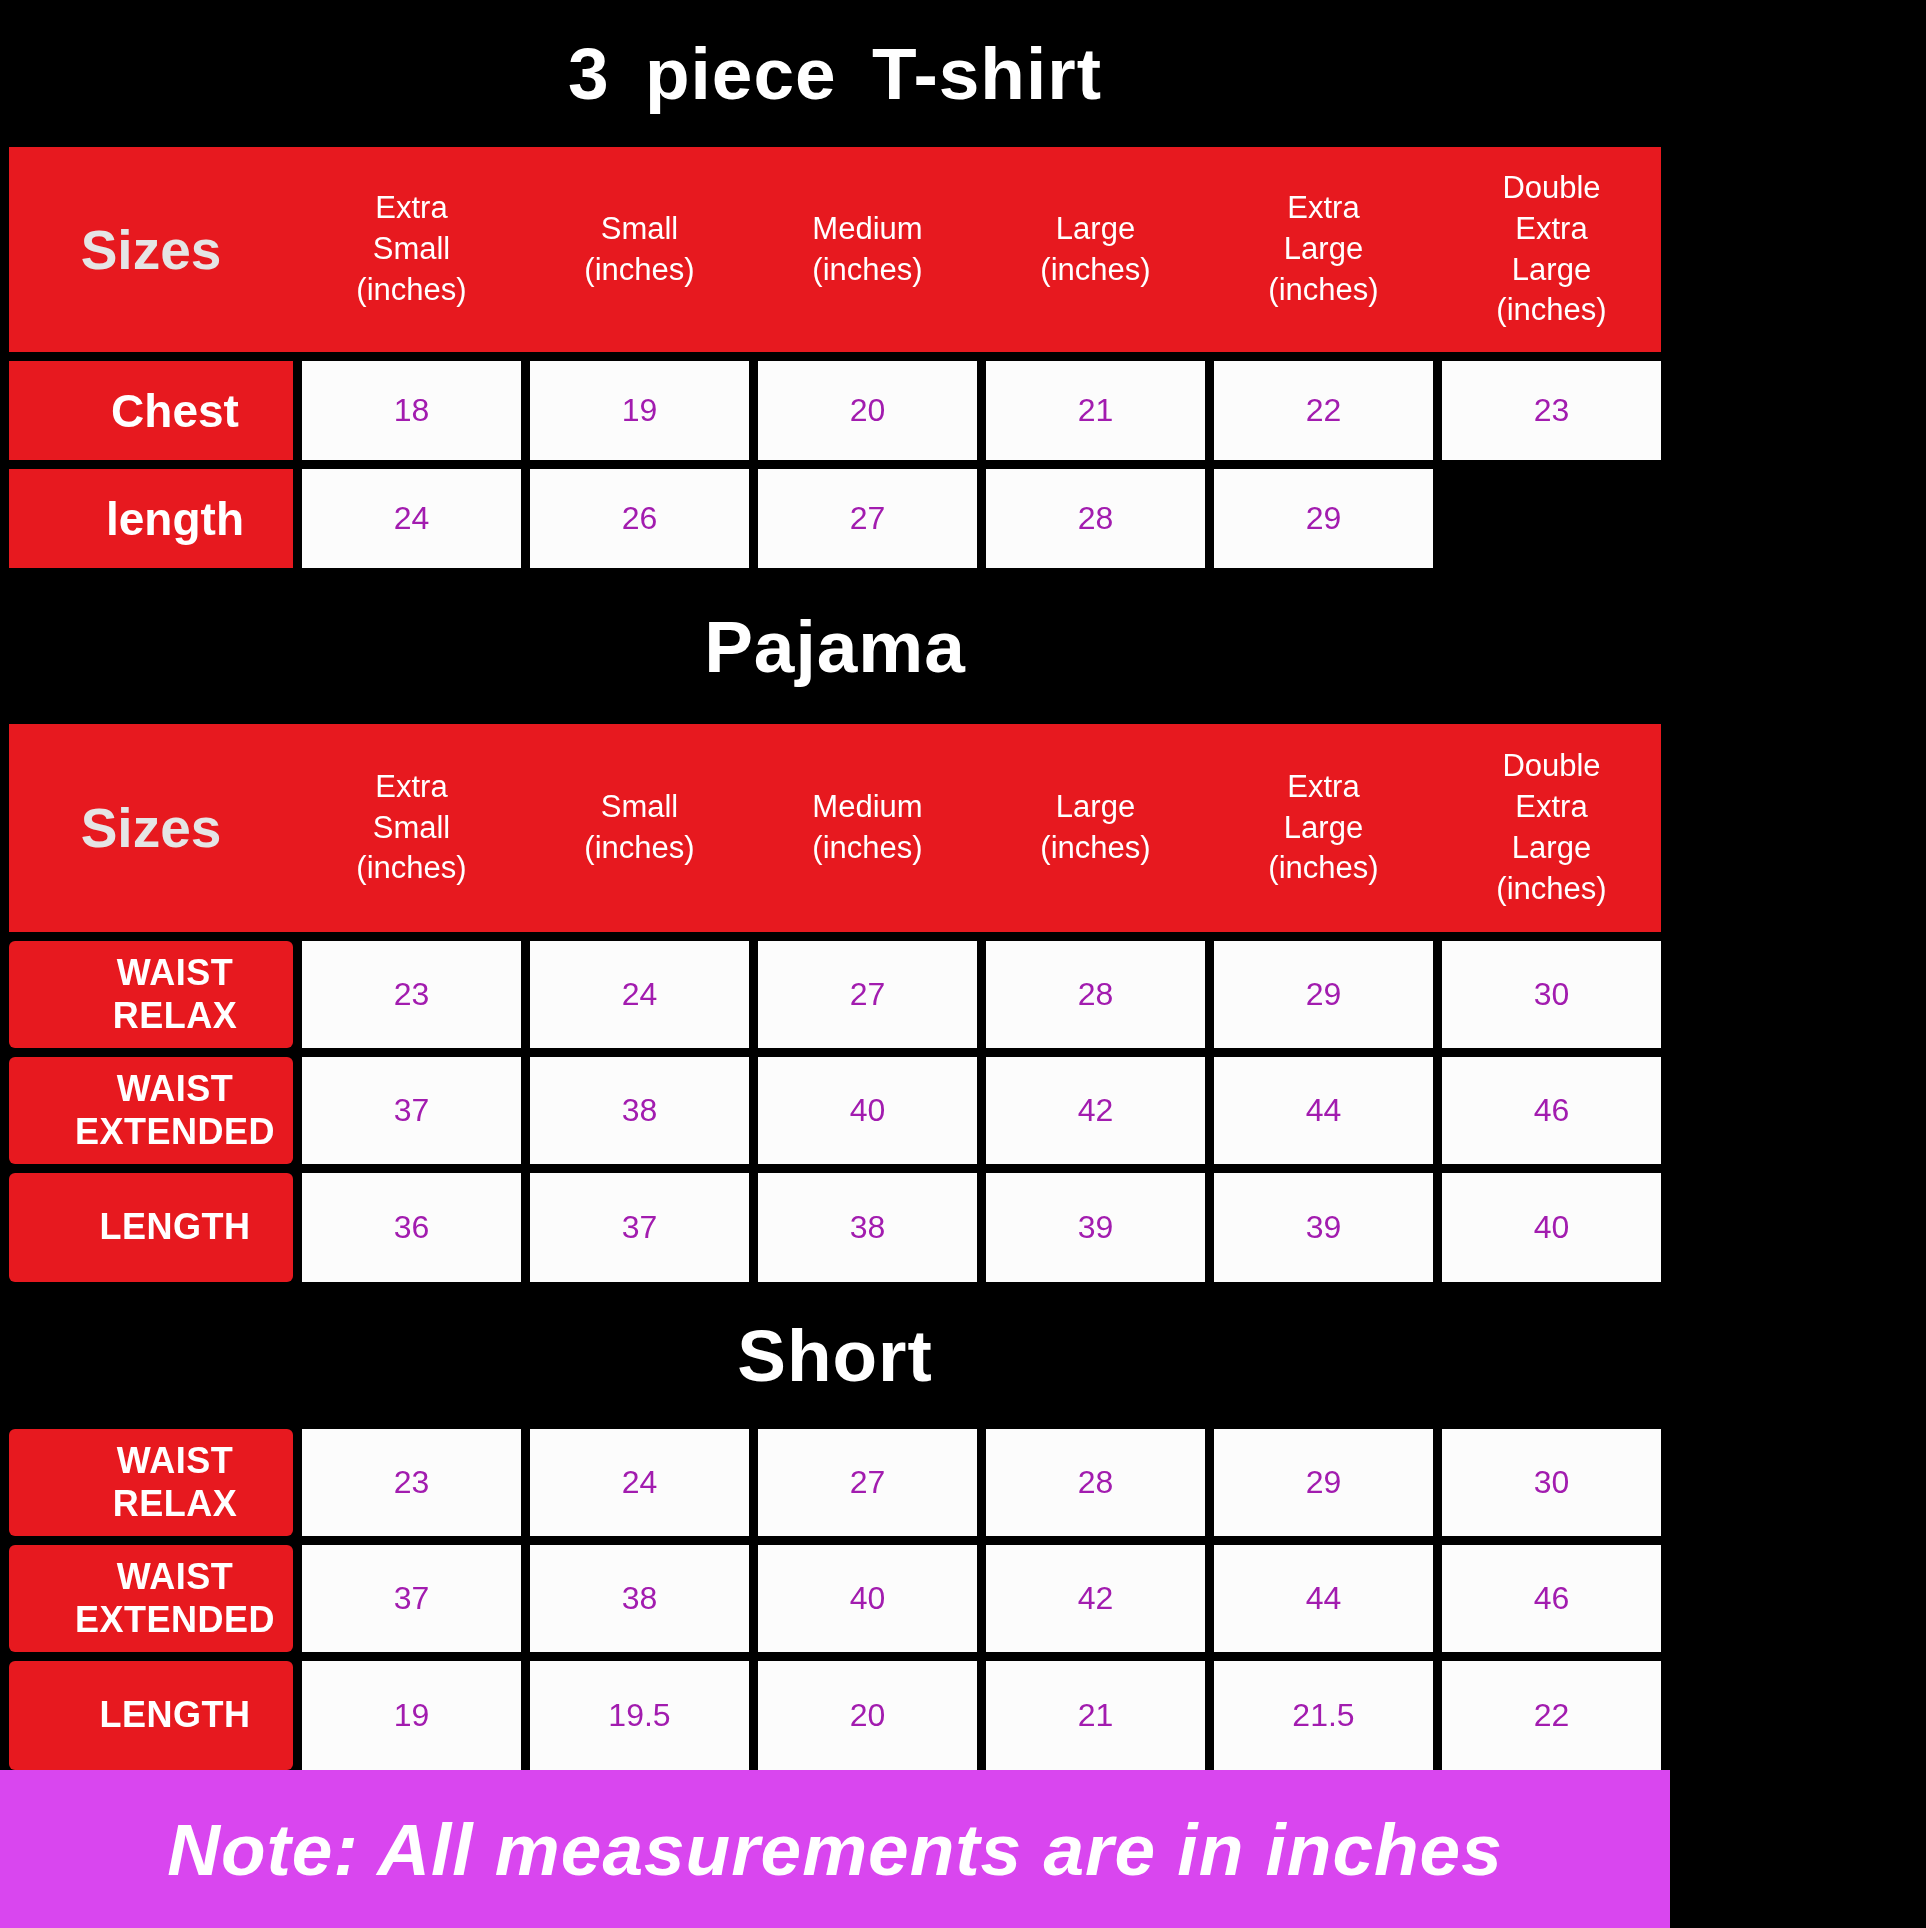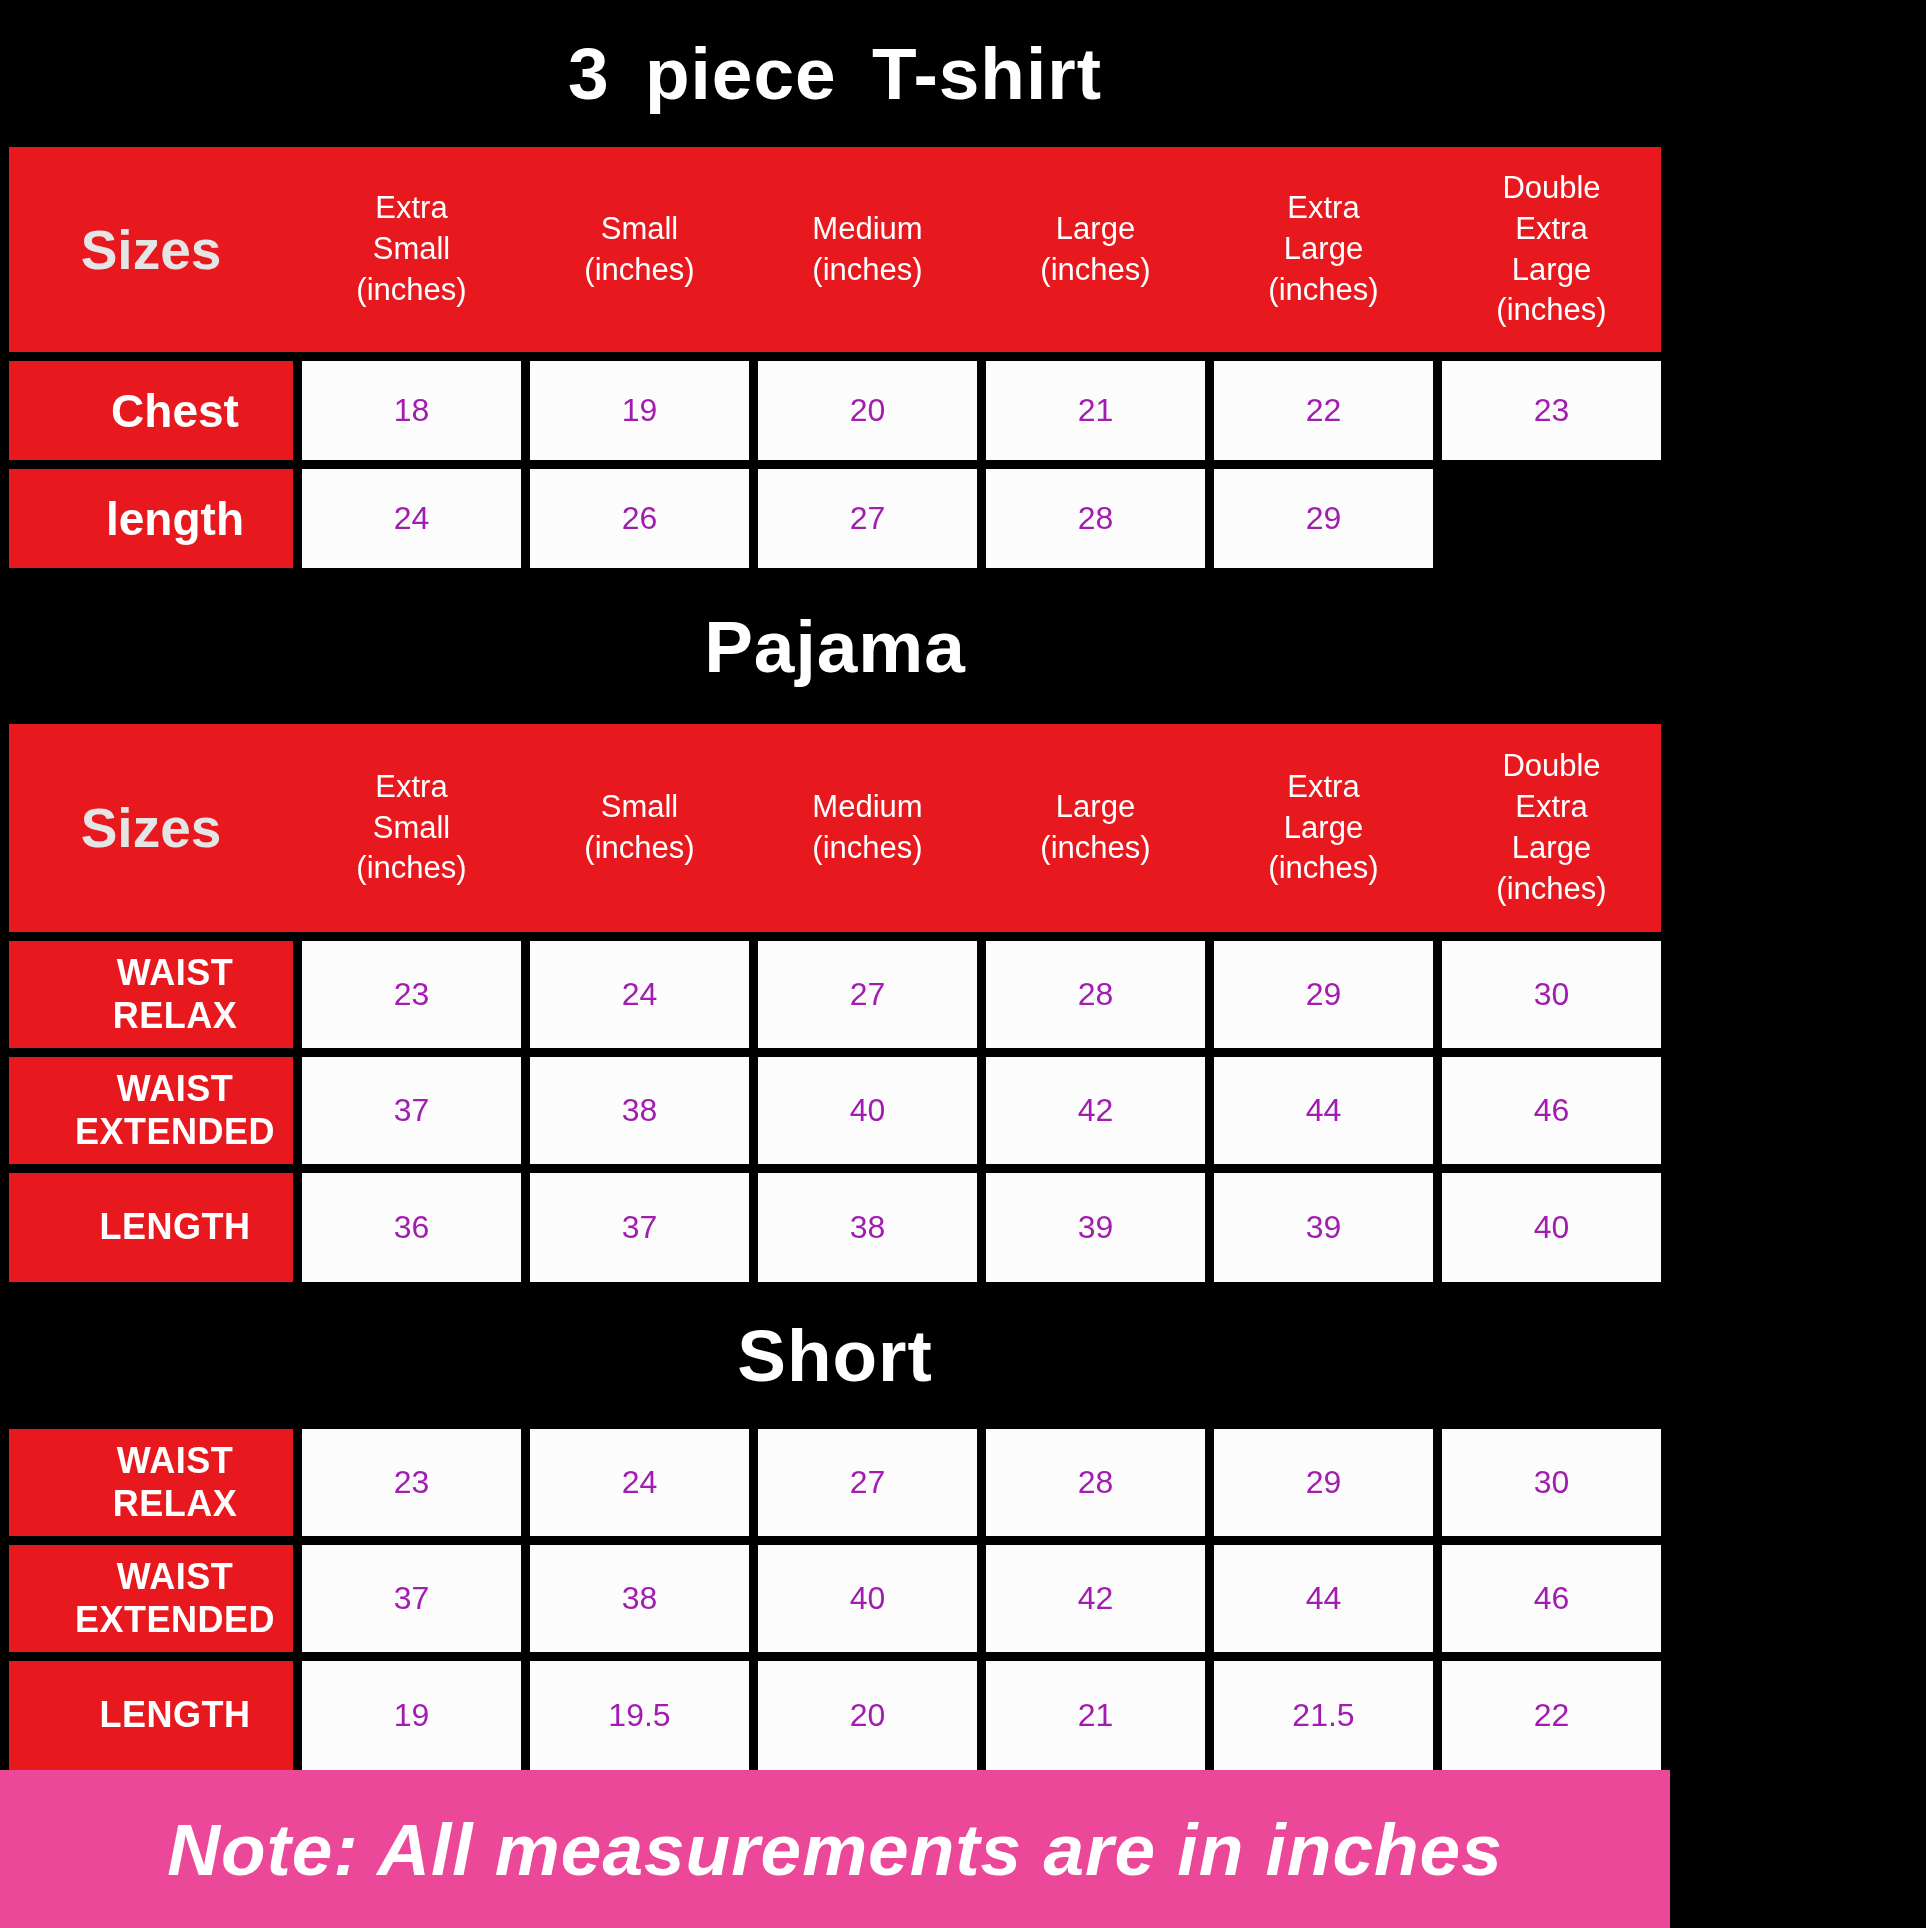--- a/index.html
+++ b/index.html
@@ -33,28 +33,28 @@
   .sizes{color:#e5e5e5;font-weight:700;font-size:55px;}
   .col{color:#fff;font-weight:500;font-size:31px;line-height:1.32;}
   .col span{display:inline-block;max-width:149px;}
 
   .r-sm{height:99px;}
   .r-md{height:107px;}
   .r-lg{height:109px;}
 
   .label{background:#e7191f;color:#fff;font-weight:700;padding-left:48px;}
   .lbl-big{font-size:46px;}
-  .lbl-caps{font-size:36px;line-height:1.18;letter-spacing:0.5px;}
+  .lbl-caps{font-size:36px;line-height:1.18;letter-spacing:0.5px;border-radius:6px;}
   .label span{display:inline-block;max-width:218px;}
 
   .val{background:#fcfcfc;color:#a21caf;font-size:32px;font-weight:400;}
 
   .note{
     flex:1 1 auto;display:flex;align-items:center;justify-content:center;
-    background:#ec4899;color:#fff;font-style:italic;font-weight:600;font-size:73px;
+    background:#d946ef;color:#fff;font-style:italic;font-weight:600;font-size:73px;
     letter-spacing:1px;
   }
 </style>
 </head>
 <body>
 
 <div class="wrap">
 
   <div class="titlebar t1">3 piece  T-shirt</div>
 

